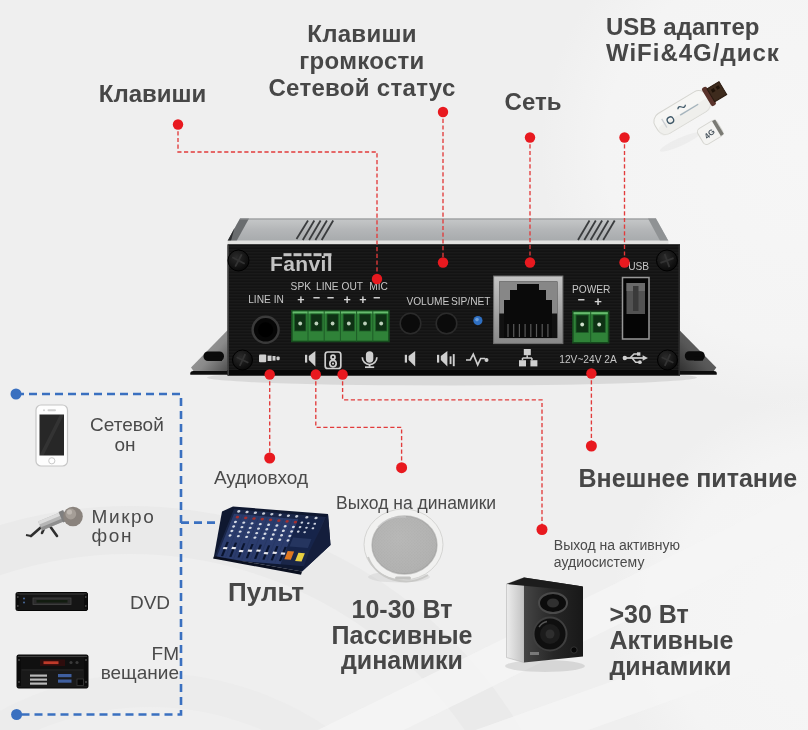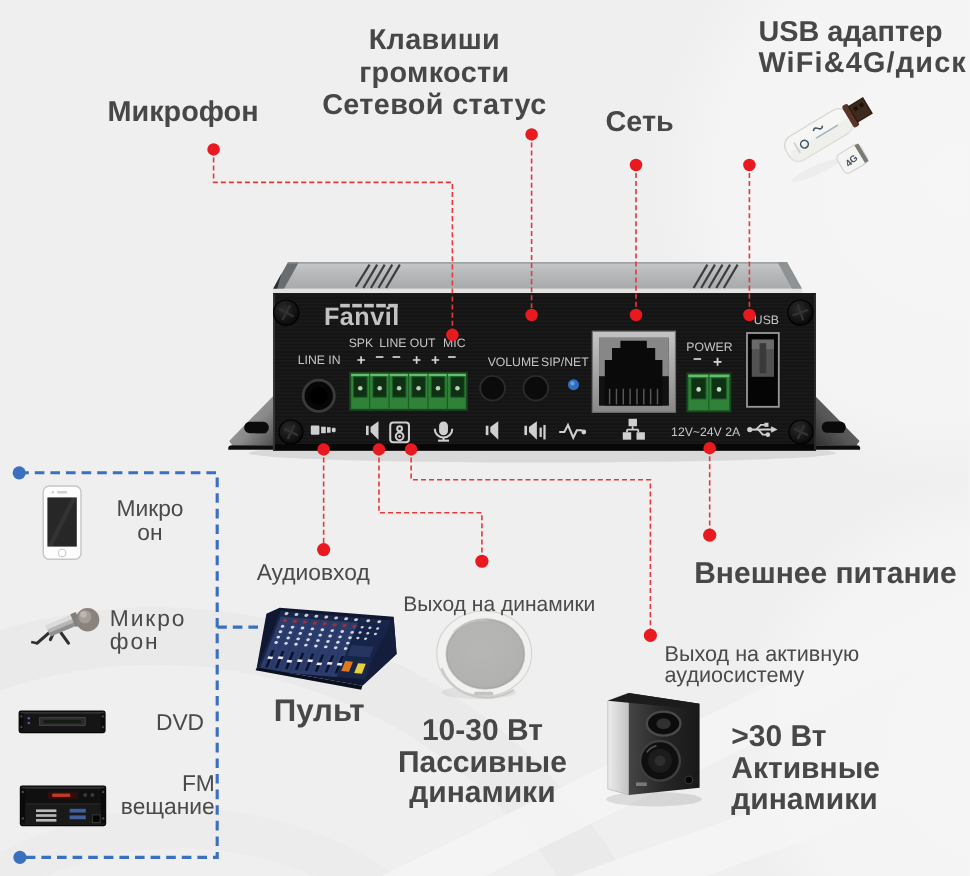--- a/index.html
+++ b/index.html
@@ -534,28 +534,28 @@
       <rect x="30" y="674.5" width="17" height="2.2"></rect>
       <rect x="30" y="678.5" width="17" height="2.2"></rect>
       <rect x="30" y="682.5" width="17" height="2.2"></rect>
     </g>
     <rect x="58" y="674" width="13.5" height="3.2" fill="#3f5f9f"></rect>
     <rect x="58" y="679.5" width="13.5" height="3.2" fill="#3f5f9f"></rect>
     <rect x="77" y="679" width="6.5" height="6.5" fill="#060606" stroke="#3a3a3a" stroke-width="0.8"></rect>
   </g>
 </svg>
 
-<div class="lbl bold" style="left:70px;top:79.5px;width:165px;text-align:center;font-size:24px;line-height:28px;">Микрофон</div>
+<div class="lbl bold" style="left:70px;top:79.5px;width:165px;text-align:center;font-size:24px;line-height:28px;">Клавиши</div>
 <div class="lbl bold" style="left:262px;top:19.5px;width:200px;text-align:center;font-size:24px;line-height:27px;letter-spacing:0.3px;white-space:normal;">Клавиши громкости Сетевой статус</div>
 <div class="lbl bold" style="left:453px;top:87.7px;width:160px;text-align:center;font-size:24px;line-height:28px;">Сеть</div>
-<div class="lbl bold" style="left:606px;top:14.3px;font-size:24px;line-height:26px;margin-left:26px;">USB адаптер<br><span style="letter-spacing:1px;">WiFi&amp;4G/диск</span></div>
+<div class="lbl bold" style="left:606px;top:14.3px;font-size:24px;line-height:26px;">USB адаптер<br><span style="letter-spacing:1px;">WiFi&amp;4G/диск</span></div>
 <div class="lbl" style="left:181px;top:466.4px;width:160px;text-align:center;font-size:19px;line-height:24px;">Аудиовход</div>
 <div class="lbl bold" style="left:578.5px;top:462.6px;font-size:25px;line-height:30px;">Внешнее питание</div>
 <div class="lbl" style="left:336px;top:490.7px;width:160px;text-align:center;font-size:17.5px;line-height:24px;">Выход на динамики</div>
-<div class="lbl" style="left:553.8px;top:536.8px;font-size:18px;line-height:17.5px;">Выход на активную<br>аудиосистему</div>
+<div class="lbl" style="left:553.8px;top:536.8px;font-size:14px;line-height:17.5px;">Выход на активную<br>аудиосистему</div>
 <div class="lbl bold" style="left:186px;top:577px;width:160px;text-align:center;font-size:26px;line-height:30px;">Пульт</div>
 <div class="lbl bold" style="left:322px;top:597.4px;width:160px;text-align:center;font-size:25px;line-height:25.5px;white-space:normal;">10-30 Вт Пассивные динамики</div>
 <div class="lbl bold" style="left:609.4px;top:602.4px;font-size:25px;line-height:25.6px;">&gt;30 Вт<br>Активные<br>динамики</div>
-<div class="lbl" style="left:90px;top:415.1px;width:70px;text-align:center;font-size:19px;line-height:20px;white-space:normal;">Микро он</div>
+<div class="lbl" style="left:90px;top:415.1px;width:70px;text-align:center;font-size:19px;line-height:20px;white-space:normal;">Сетевой он</div>
 <div class="lbl" style="left:91.5px;top:507.4px;width:70px;font-size:19px;line-height:19px;letter-spacing:1.6px;white-space:normal;">Микро фон</div>
 <div class="lbl" style="left:70px;top:590.8px;width:160px;text-align:center;font-size:19px;line-height:24px;">DVD</div>
 <div class="lbl" style="left:95px;top:643.8px;width:84px;text-align:right;font-size:19px;line-height:19px;white-space:normal;">FM вещание</div>
 </div>
 
 </body></html>

